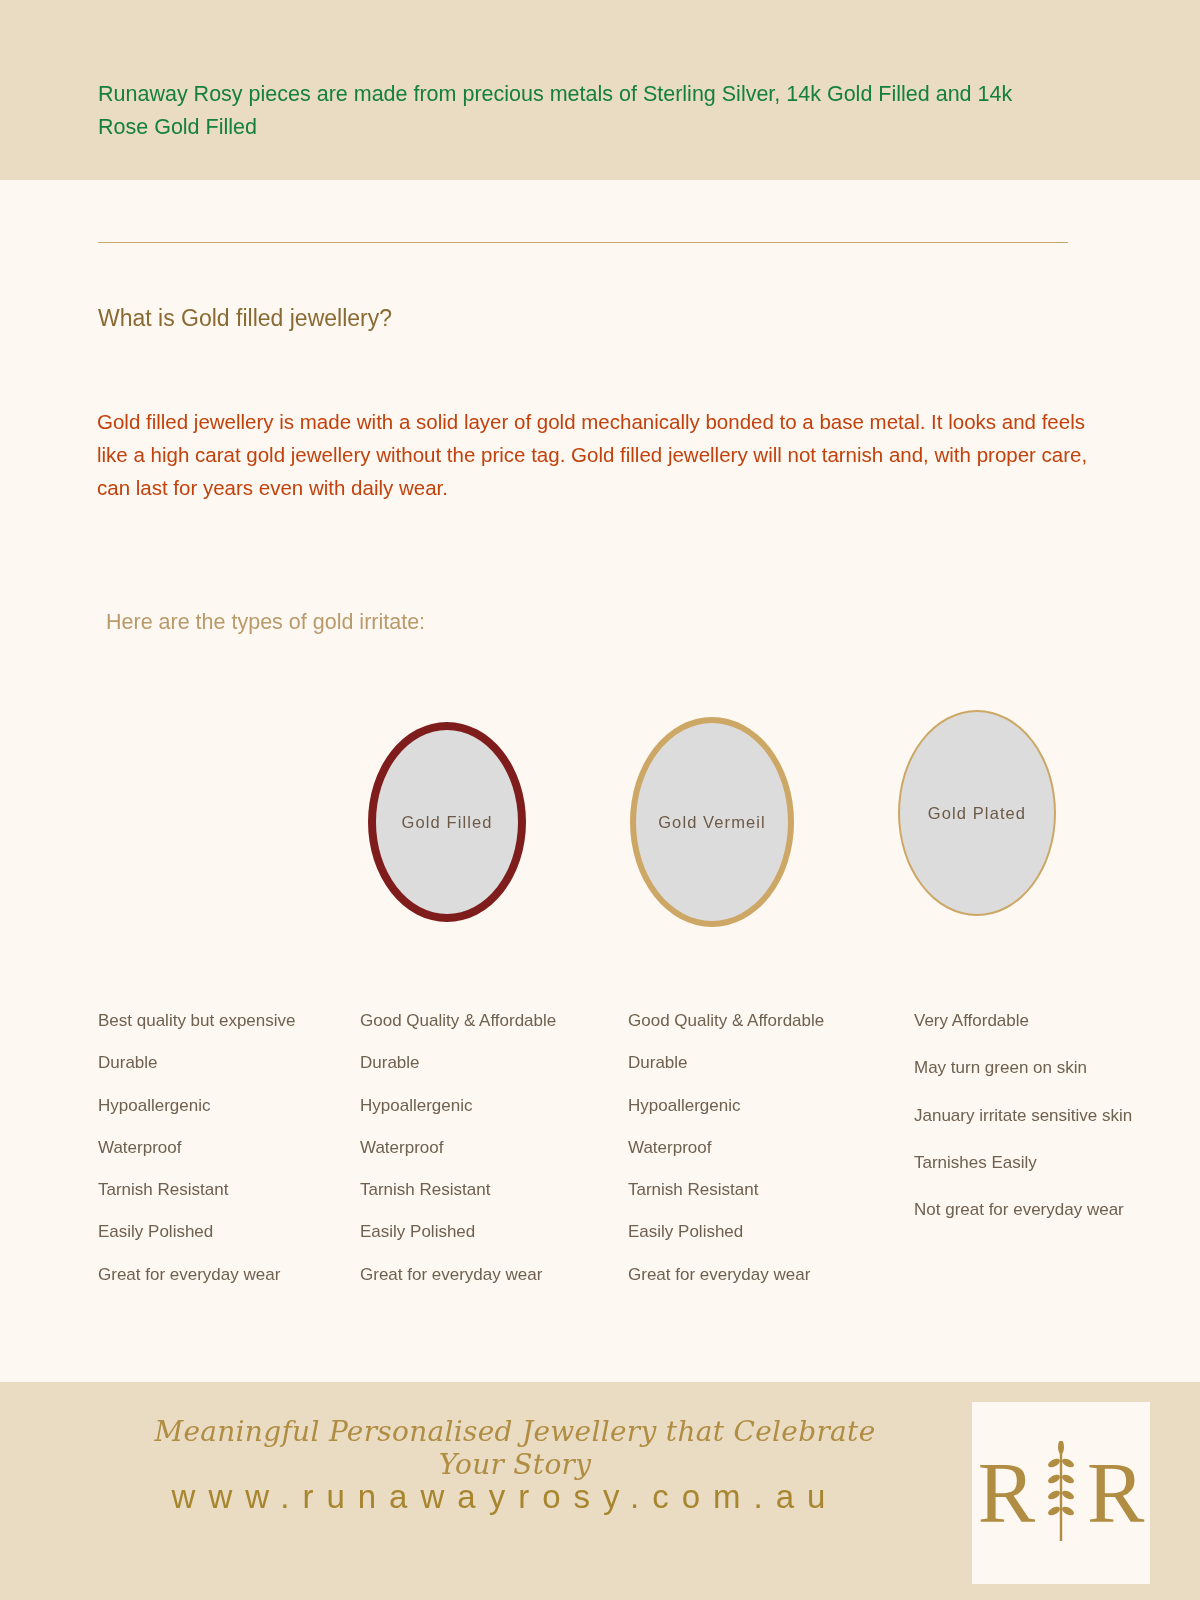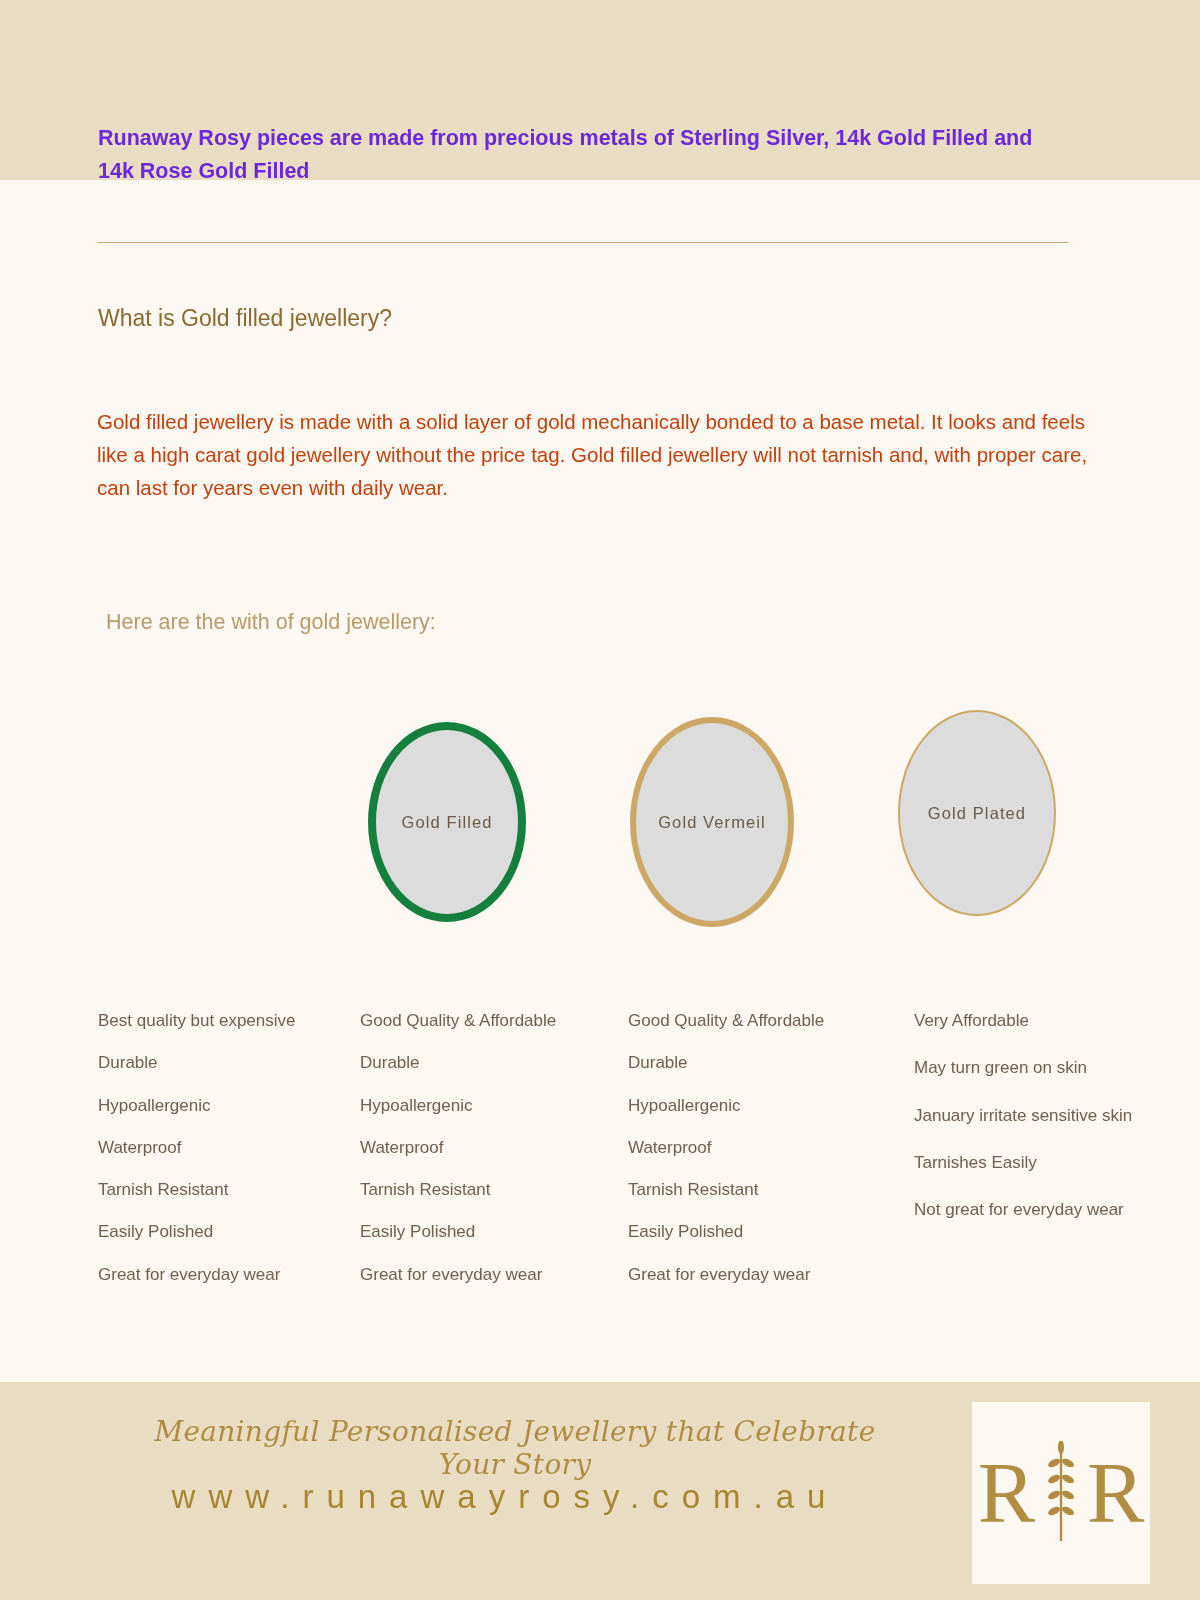--- a/index.html
+++ b/index.html
@@ -31,23 +31,22 @@
     height: 180px;
     background: #e9dcc3;
   }
   .header-text {
     position: absolute;
     left: 98px;
     top: 78px;
     width: 960px;
     font-size: 21.5px;
     line-height: 1.52;
-    color: #6d28d9;
-    font-weight: 700;
-    margin-top: 44px;
+    color: #15803d;
+    font-weight: 400;
   }
 
   
   .divider {
     position: absolute;
     left: 98px;
     top: 242px;
     width: 970px;
     height: 1px;
     background: #c8a96a;
@@ -104,21 +103,21 @@
     letter-spacing: 1.1px;
     color: #6b5a46;
     text-align: center;
   }
   .oval-1 {
     left: 98px; top: 15px; width: 165px; height: 212px;
     background: #cda765; border: 1px solid #cda765;
   }
   .oval-2 {
     left: 368px; top: 22px; width: 158px; height: 200px;
-    background: #dcdcdc; border: 8px solid #15803d;
+    background: #dcdcdc; border: 8px solid #7f1d1d;
   }
   .oval-3 {
     left: 630px; top: 17px; width: 164px; height: 210px;
     background: #dcdcdc; border: 6px solid #cda765;
   }
   .oval-4 {
     left: 898px; top: 10px; width: 158px; height: 206px;
     background: #dcdcdc; border: 2px solid #cda765;
   }
 
@@ -221,21 +220,21 @@
   <div class="header-band">
     <div class="header-text">Runaway Rosy pieces are made from precious metals of Sterling Silver, 14k Gold Filled and 14k Rose Gold Filled</div>
   </div>
 
   <div class="divider"></div>
 
   <div class="section-heading">What is Gold filled jewellery?</div>
 
   <div class="body-paragraph">Gold filled jewellery is made with a solid layer of gold mechanically bonded to a base metal. It looks and feels like a high carat gold jewellery without the price tag. Gold filled jewellery will not tarnish and, with proper care, can last for years even with daily wear.</div>
 
-  <div class="types-label">Here are the with of gold jewellery:</div>
+  <div class="types-label">Here are the types of gold irritate:</div>
 
   <div class="ovals">
     <div class="oval oval-2">
       <span class="oval-label">Gold Filled</span>
     </div>
     <div class="oval oval-3">
       <span class="oval-label">Gold Vermeil</span>
     </div>
     <div class="oval oval-4">
       <span class="oval-label">Gold Plated</span>

